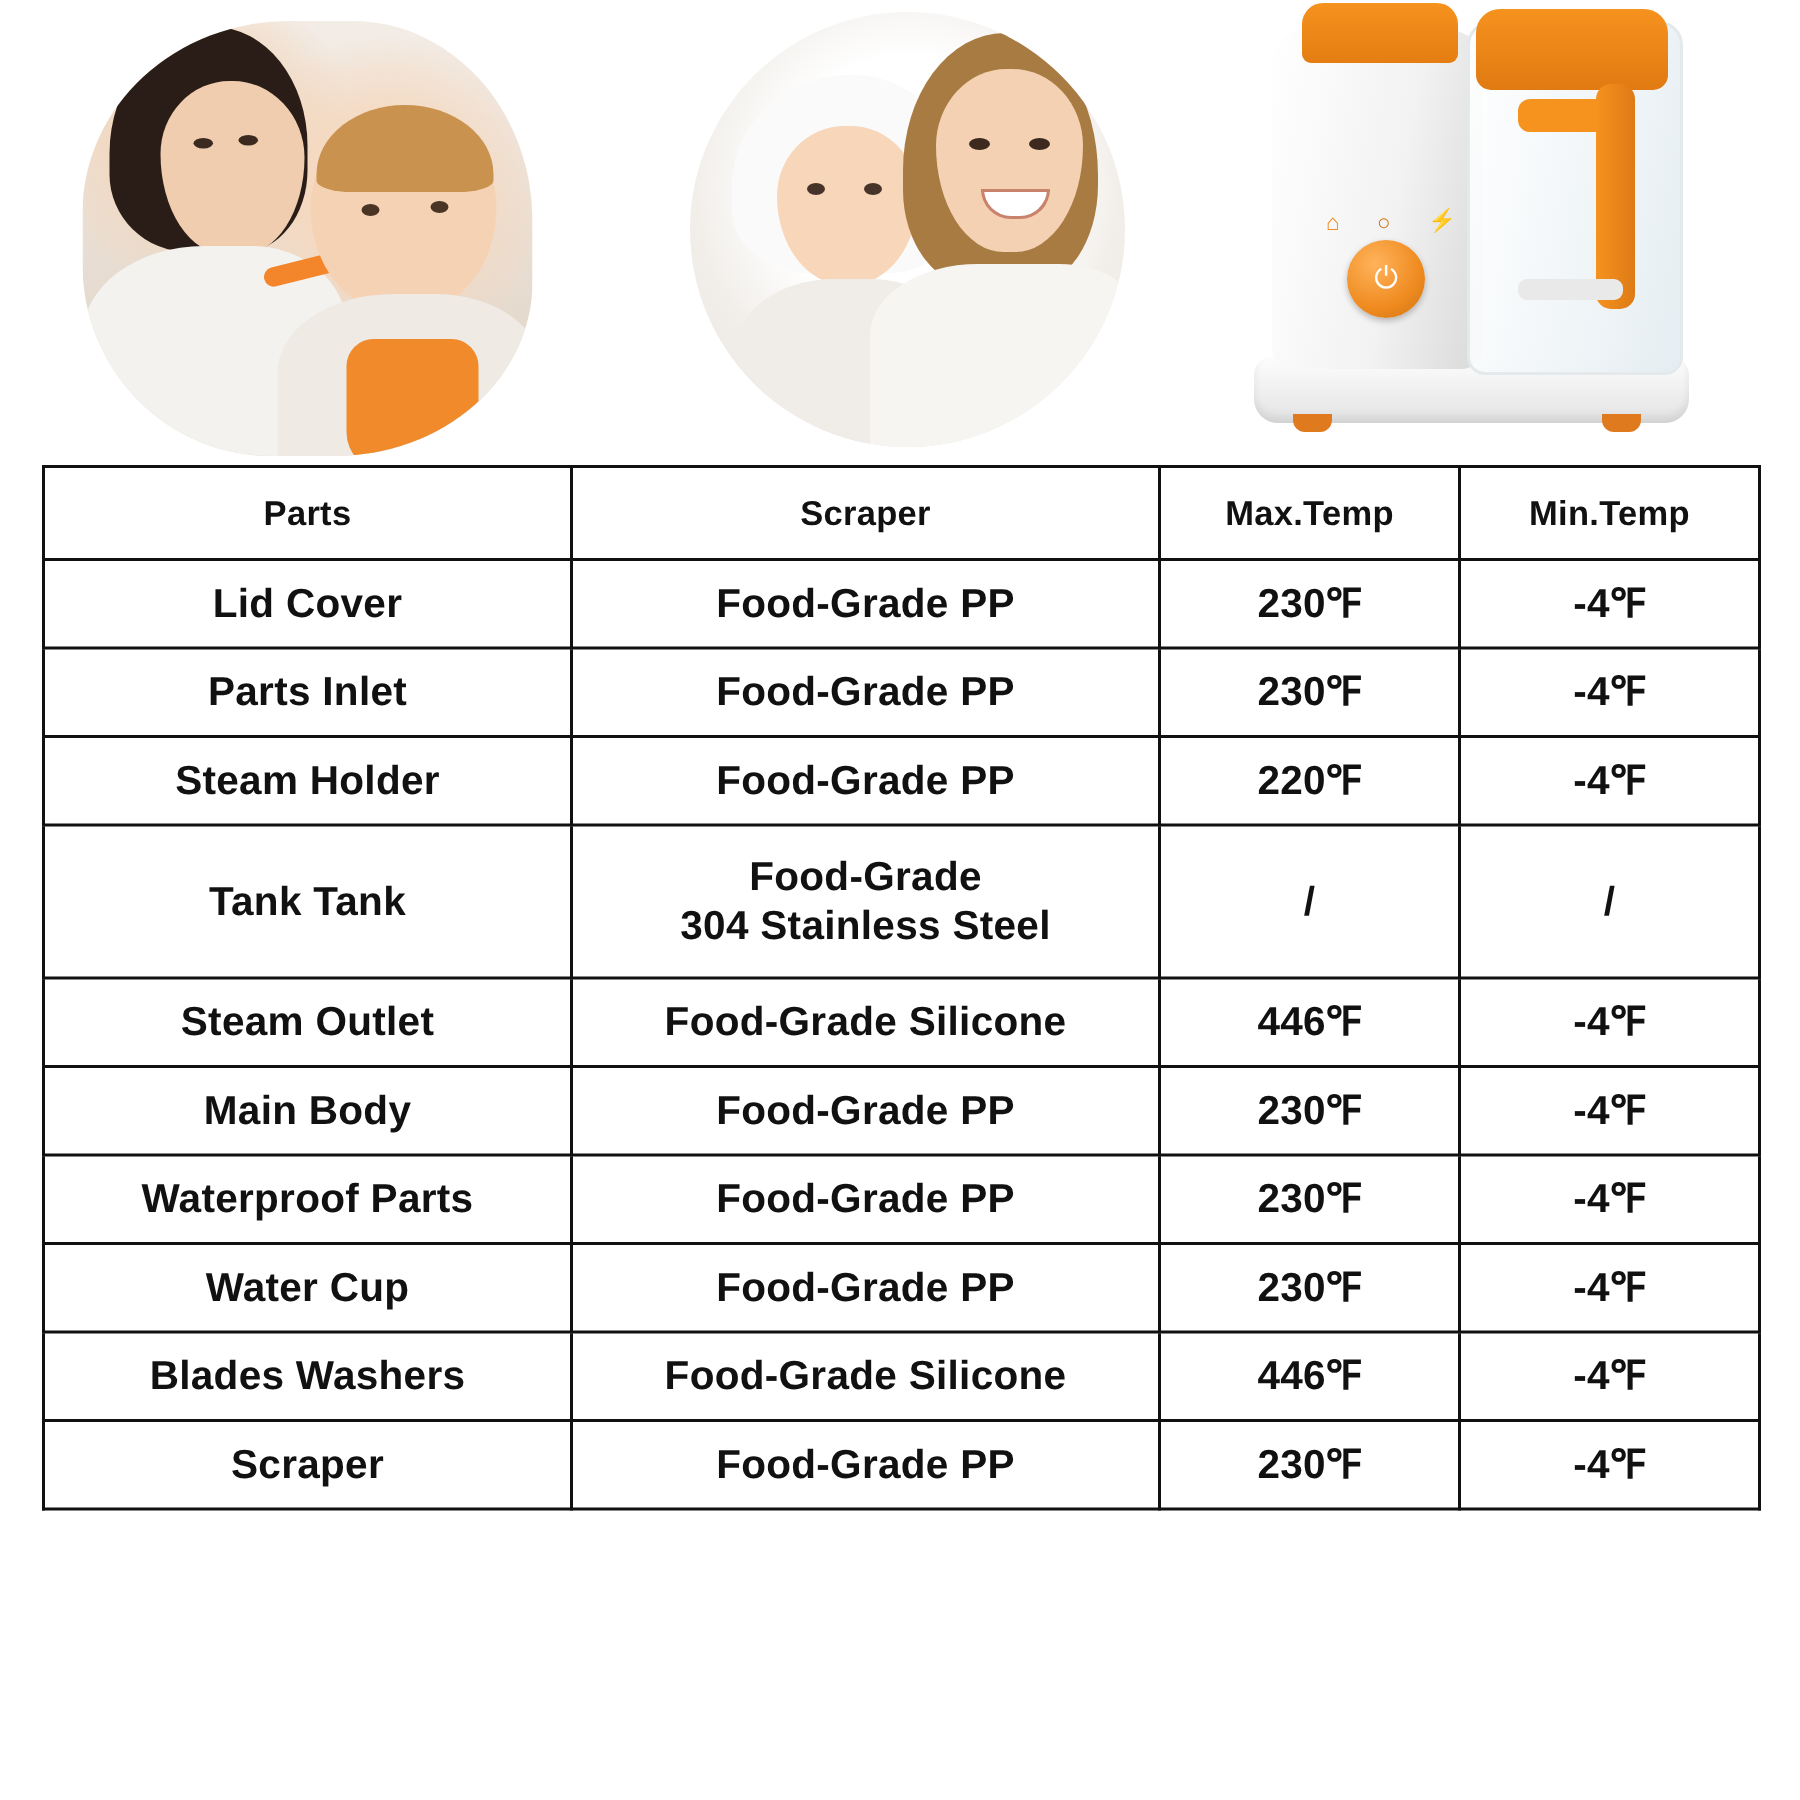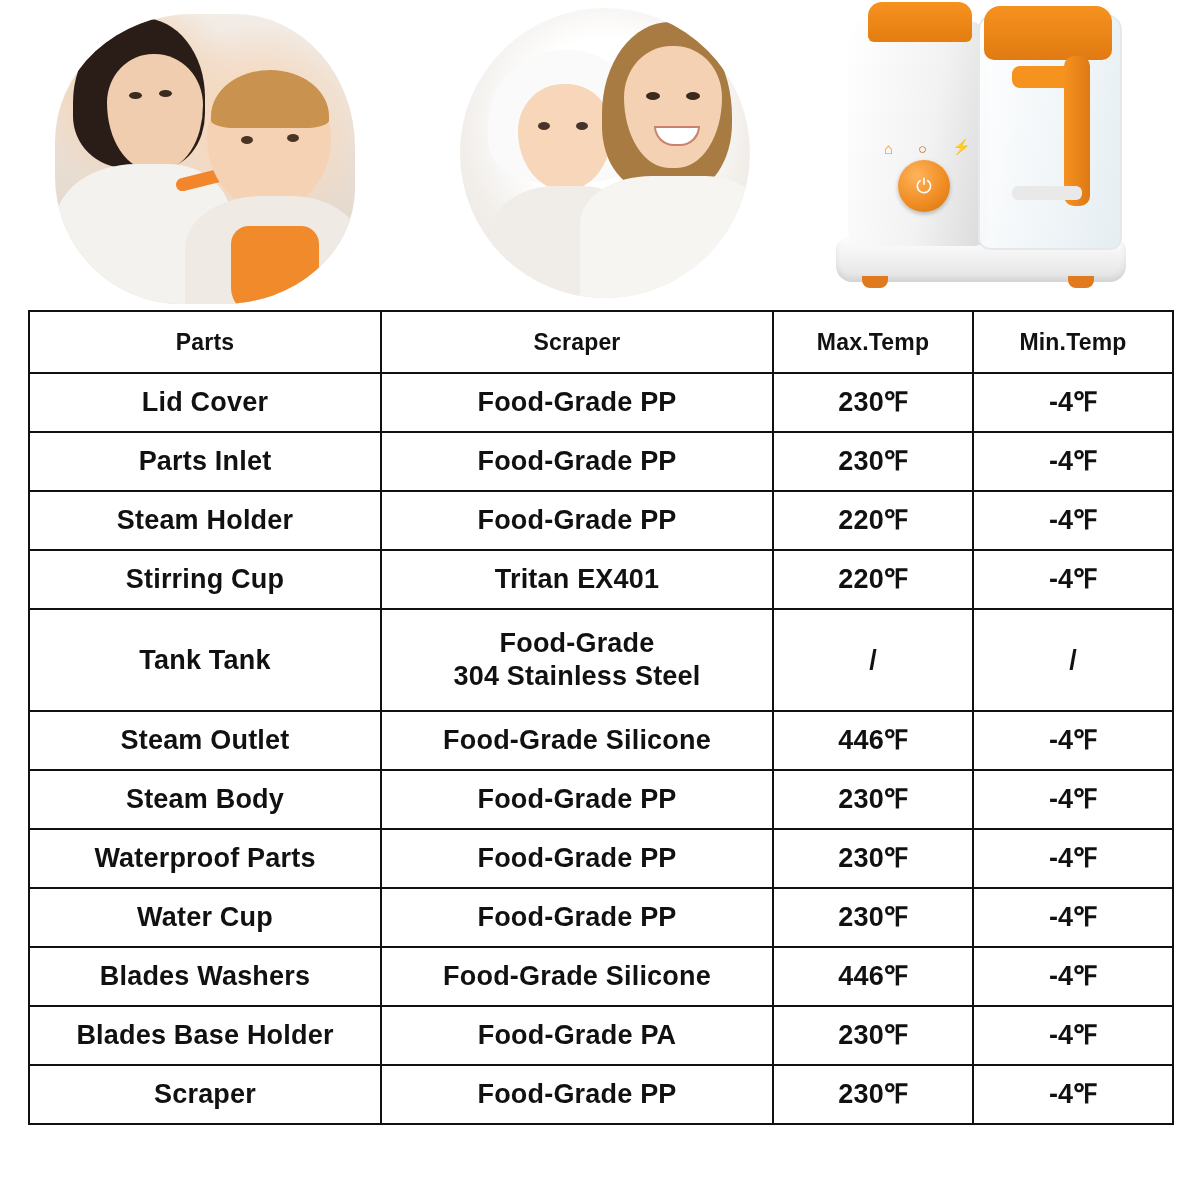--- a/index.html
+++ b/index.html
@@ -429,43 +429,37 @@
           <td>Food-Grade PP</td>
           <td>230℉</td>
           <td>-4℉</td>
         </tr>
         <tr>
           <td>Steam Holder</td>
           <td>Food-Grade PP</td>
           <td>220℉</td>
           <td>-4℉</td>
         </tr>
-        <tr>
-          <td>Stirring Cup</td>
-          <td>Tritan EX401</td>
-          <td>220℉</td>
-          <td>-4℉</td>
-        </tr>
         <tr class="tall">
           <td>Tank Tank</td>
           <td class="two-line">
             <span>Food-Grade</span>
             <span>304 Stainless Steel</span>
           </td>
           <td>/</td>
           <td>/</td>
         </tr>
         <tr>
           <td>Steam Outlet</td>
           <td>Food-Grade Silicone</td>
           <td>446℉</td>
           <td>-4℉</td>
         </tr>
         <tr>
-          <td>Steam Body</td>
+          <td>Main Body</td>
           <td>Food-Grade PP</td>
           <td>230℉</td>
           <td>-4℉</td>
         </tr>
         <tr>
           <td>Waterproof Parts</td>
           <td>Food-Grade PP</td>
           <td>230℉</td>
           <td>-4℉</td>
         </tr>
@@ -475,26 +469,20 @@
           <td>230℉</td>
           <td>-4℉</td>
         </tr>
         <tr>
           <td>Blades Washers</td>
           <td>Food-Grade Silicone</td>
           <td>446℉</td>
           <td>-4℉</td>
         </tr>
         <tr>
-          <td>Blades Base Holder</td>
-          <td>Food-Grade PA</td>
-          <td>230℉</td>
-          <td>-4℉</td>
-        </tr>
-        <tr>
           <td>Scraper</td>
           <td>Food-Grade PP</td>
           <td>230℉</td>
           <td>-4℉</td>
         </tr>
       </tbody>
     </table>
   </div>
 
 </div>

